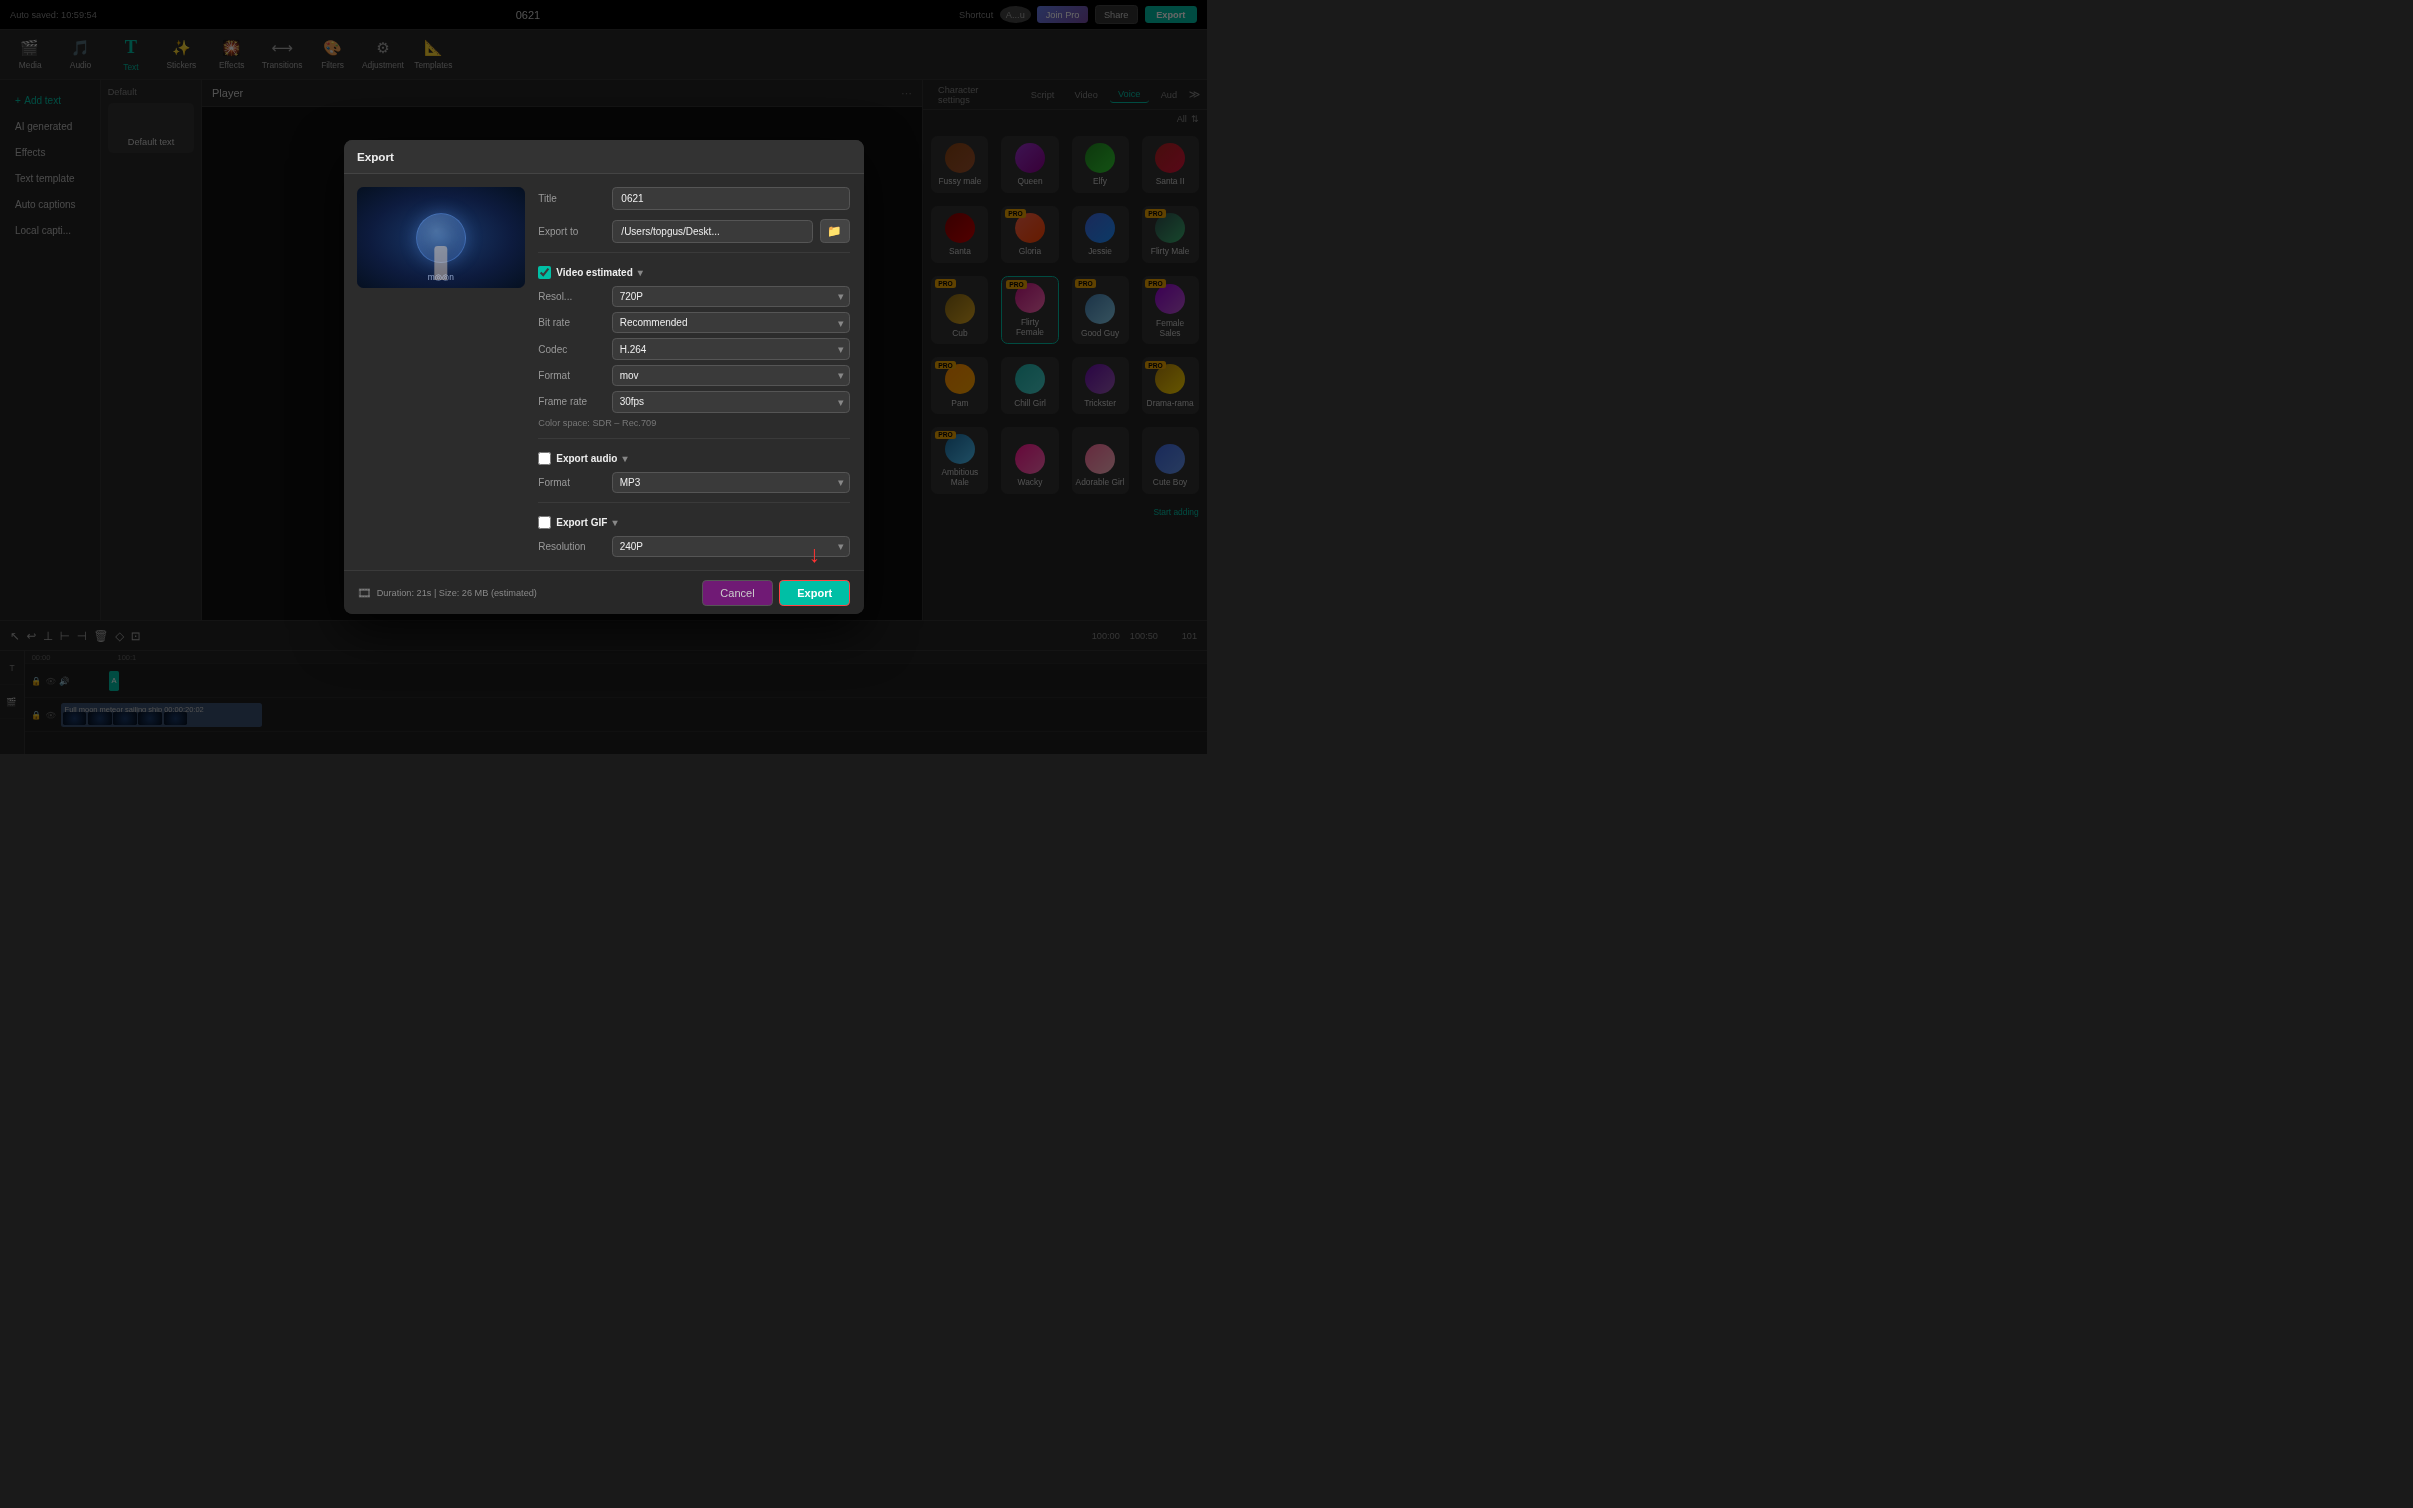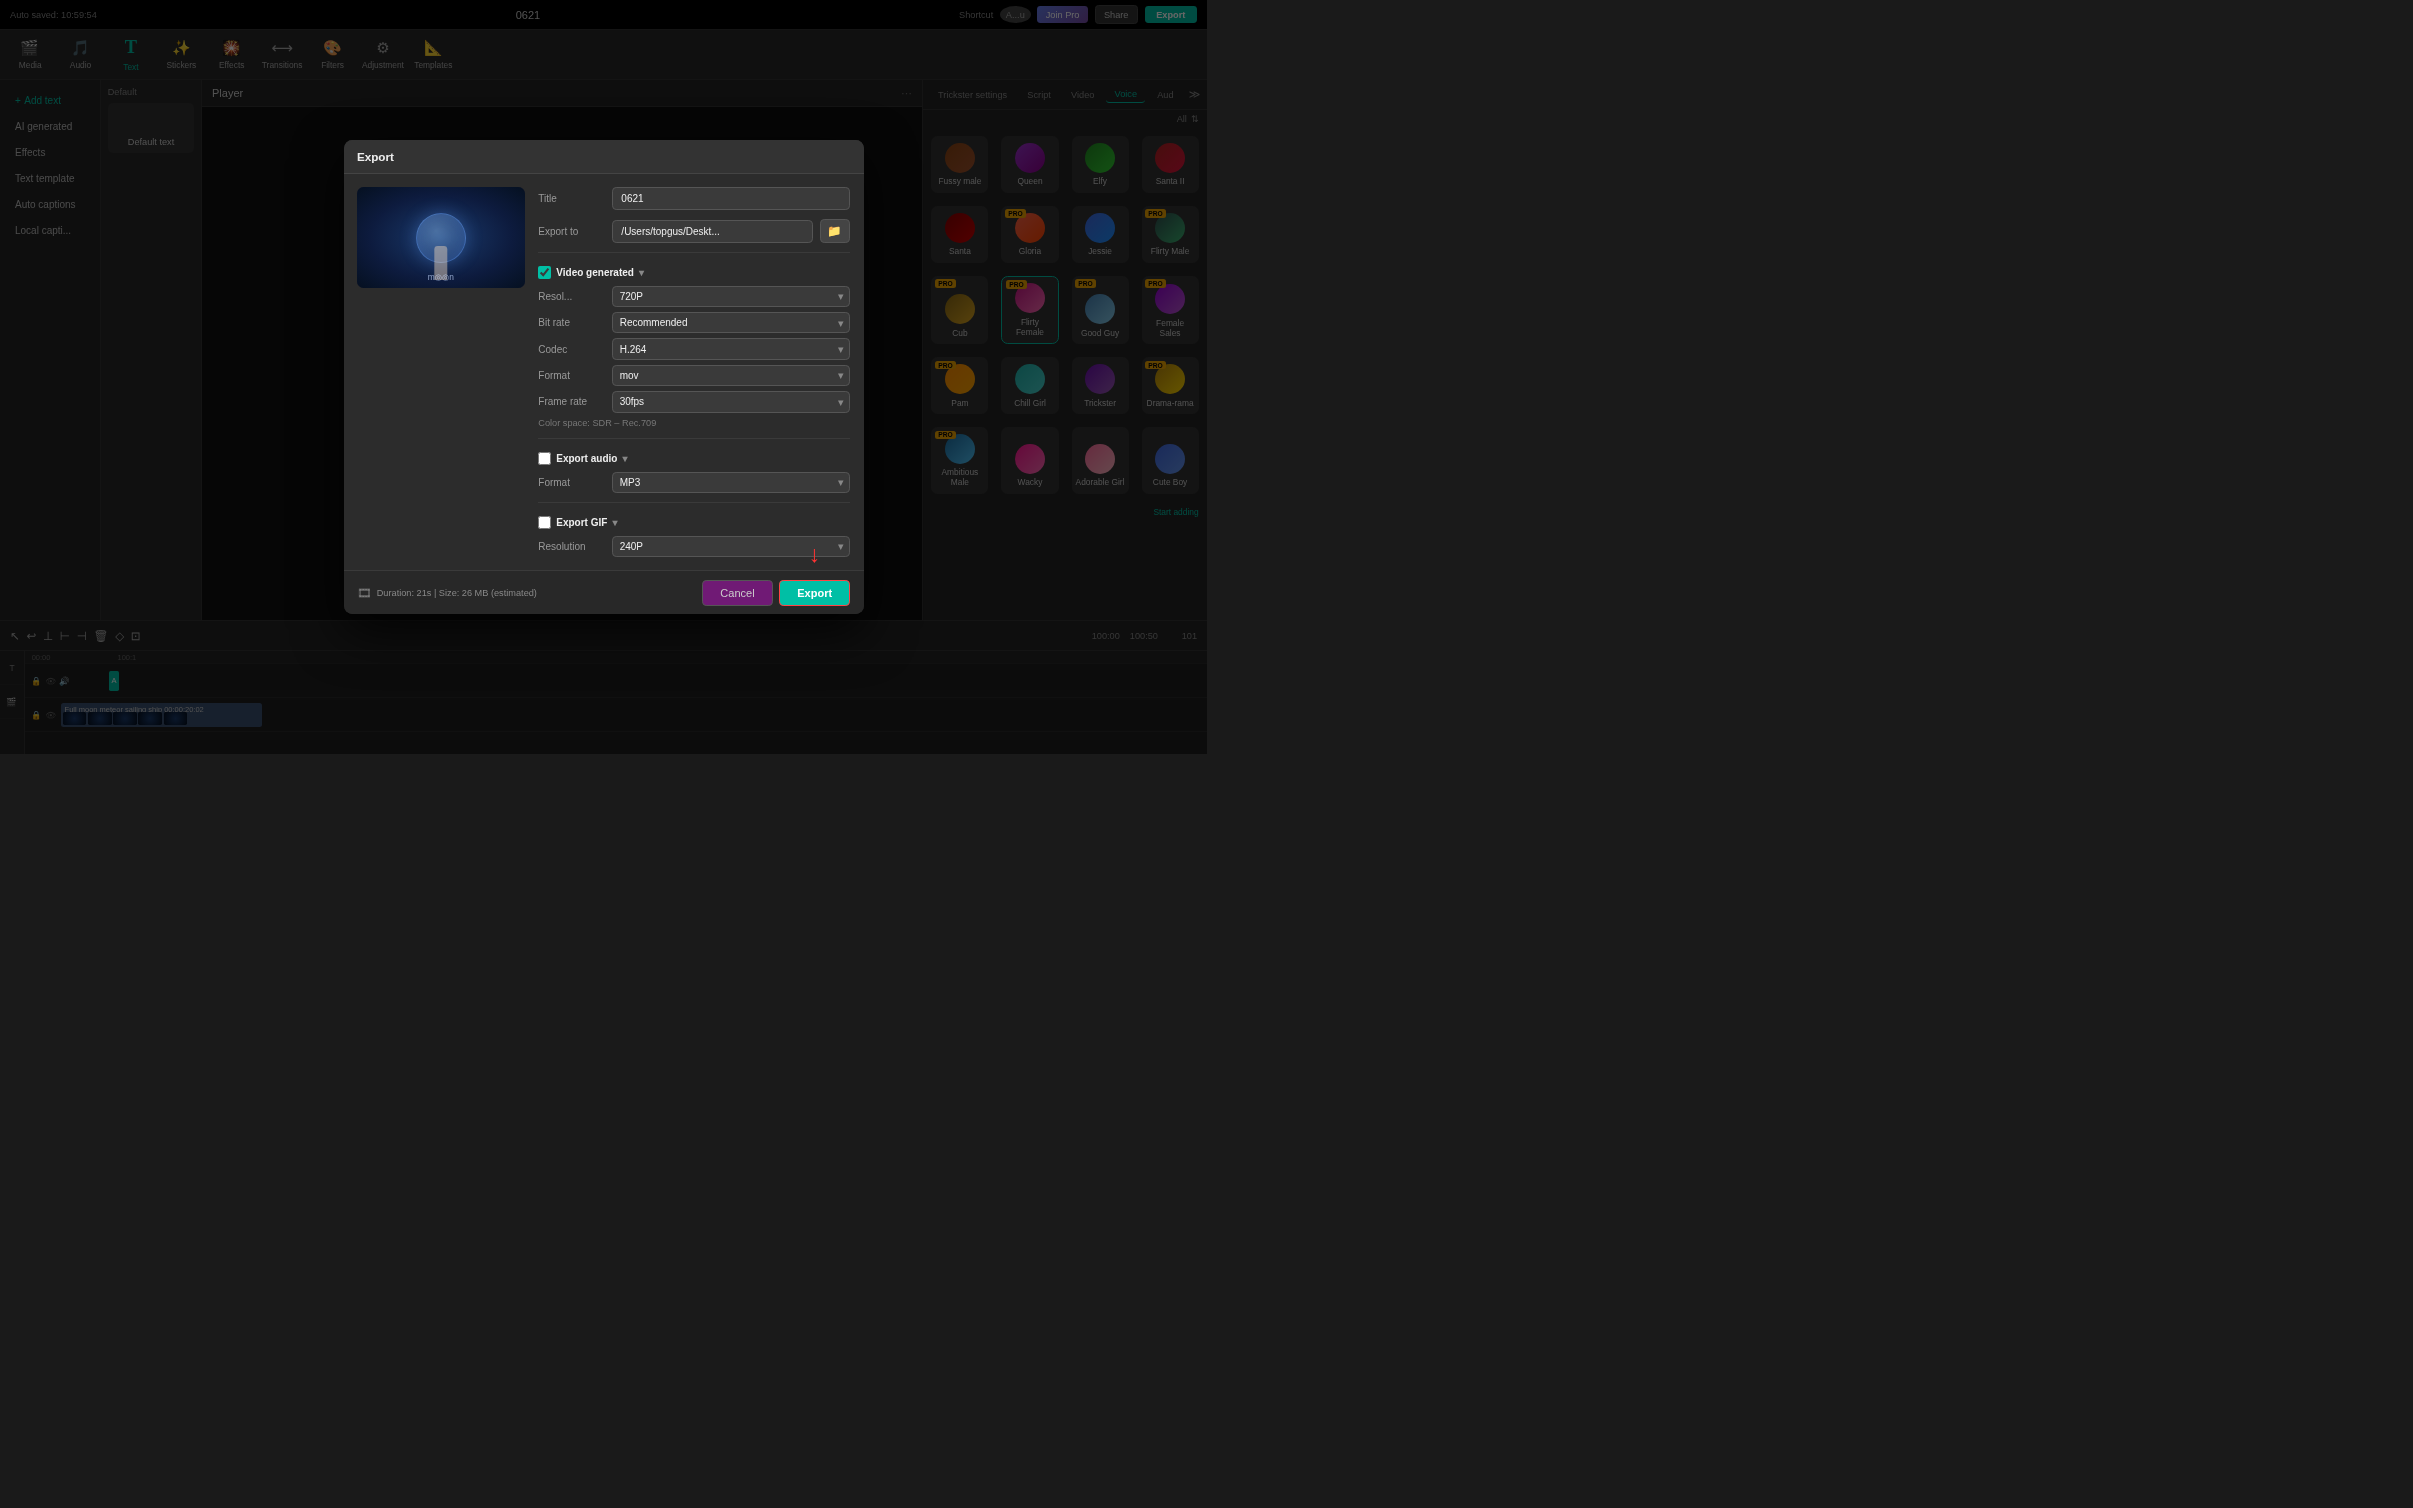--- a/index.html
+++ b/index.html
@@ -553,21 +553,21 @@
       <span>Player</span>
       <span style="color:#666;">⋯</span>
     </div>
     <div style="flex:1;background:#111;display:flex;align-items:center;justify-content:center;">
       
     </div>
   </div>
 
   <div class="right-panel">
     <div class="right-panel-tabs">
-      <div class="right-tab">Trickster settings</div>
+      <div class="right-tab">Character settings</div>
       <div class="right-tab">Script</div>
       <div class="right-tab">Video</div>
       <div class="right-tab active">Voice</div>
       <div class="right-tab">Aud</div>
       <span style="color:#888;margin-left:auto;">≫</span>
     </div>
     <div class="right-panel-filter">
       <span style="cursor:pointer;">All</span>
       <span style="cursor:pointer;">⇅</span>
     </div>
@@ -751,21 +751,21 @@
 
         <div class="field-row">
           <label class="field-label">Export to</label>
           <input class="field-input" type="text" style="flex: 1 1 0%;" value="/Users/topgus/Deskt...">
           <button class="field-browse">📁</button>
         </div>
 
         <div class="modal-section">
           <div class="section-header">
             <input type="checkbox" checked="" style="">
-            <span>Video generated</span>
+            <span>Video estimated</span>
             <span style="color:#888;">▾</span>
           </div>
 
           <div class="dropdown-row" style="margin-top:5px;">
             <span class="dropdown-label">Resol...</span>
             <div class="dropdown-wrapper">
               <select>
                 <option>720P</option>
               </select>
             </div>

